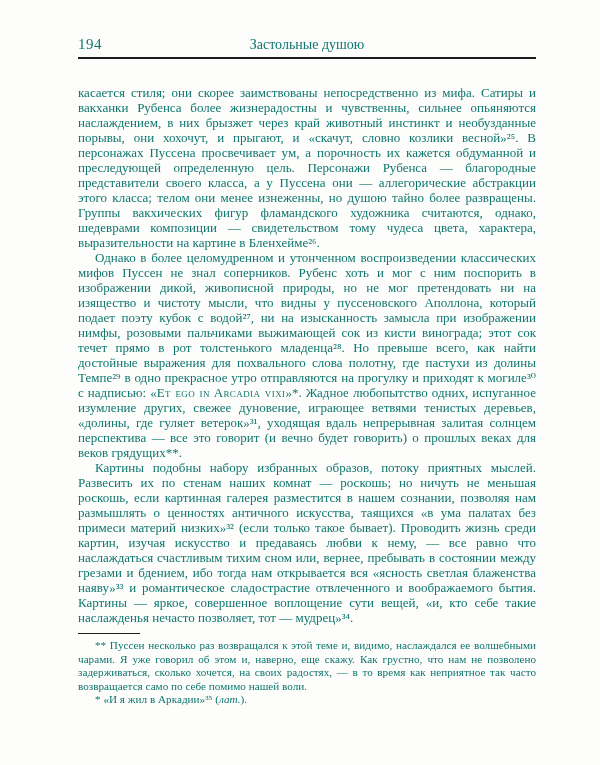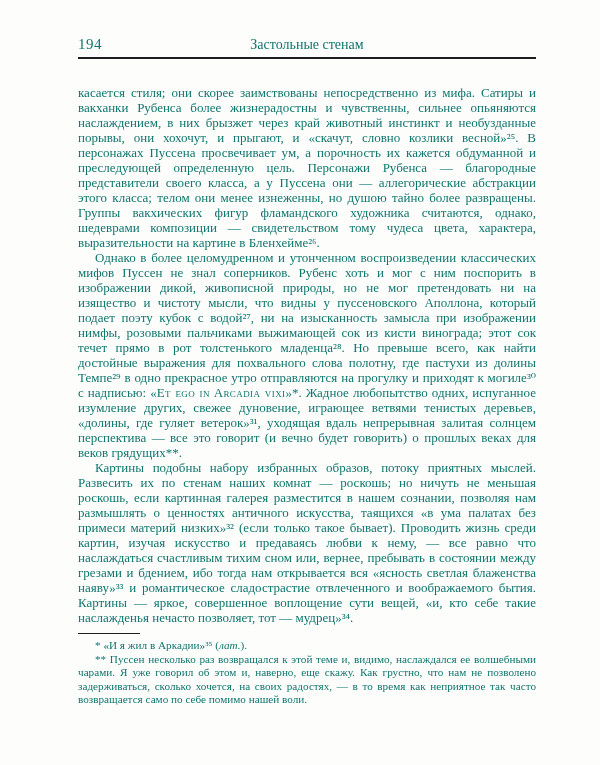--- a/index.html
+++ b/index.html
@@ -72,30 +72,30 @@
   .fn-lang { font-style: italic; }
 </style>
 </head>
 <body>
 
 <div class="page">
   <div class="content">
 
     <div class="running-head">
       <span class="pagenum">194</span>
-      <span class="head-title">Застольные стенам</span>
+      <span class="head-title">Застольные душою</span>
     </div>
     <div class="head-rule"></div>
 
     <div class="text-block">
       <p class="para">касается стиля; они скорее заимствованы непосредственно из мифа. Сатиры и вакханки Рубенса более жизнерадостны и чувственны, сильнее опьяняются наслаждением, в них брызжет через край животный инстинкт и необузданные порывы, они хохочут, и прыгают, и «скачут, словно козлики весной»²⁵. В персонажах Пуссена просвечивает ум, а порочность их кажется обдуманной и преследующей определенную цель. Персонажи Рубенса — благородные представители своего класса, а у Пуссена они — аллегорические абстракции этого класса; телом они менее изнеженны, но душою тайно более развращены. Группы вакхических фигур фламандского художника считаются, однако, шедеврами композиции — свидетельством тому чудеса цвета, характера, выразительности на картине в Бленхейме²⁶.</p>
       <p class="para indent"><span>Однако в более целомудренном и утонченном воспроизведении классических мифов Пуссен не знал соперников. Рубенс хоть и мог с ним поспорить в изображении дикой, живописной природы, но не мог претендовать ни на изящество и чистоту мысли, что видны у пуссеновского Аполлона, который подает поэту кубок с водой²⁷, ни на изысканность замысла при изображении нимфы, розовыми пальчиками выжимающей сок из кисти винограда; этот сок течет прямо в рот толстенького младенца²⁸. Но превыше всего, как найти достойные выражения для похвального слова полотну, где пастухи из долины Темпе²⁹ в одно прекрасное утро отправляются на прогулку и приходят к могиле³⁰ с надписью: «</span><span class="smallcaps">Et ego in Arcadia vixi</span><span>»*. Жадное любопытство одних, испуганное изумление других, свежее дуновение, играющее ветвями тенистых деревьев, «долины, где гуляет ветерок»³¹, уходящая вдаль непрерывная залитая солнцем перспектива — все это говорит (и вечно будет говорить) о прошлых веках для веков грядущих**.</span></p>
       <p class="para indent">Картины подобны набору избранных образов, потоку приятных мыслей. Развесить их по стенам наших комнат — роскошь; но ничуть не меньшая роскошь, если картинная галерея разместится в нашем сознании, позволяя нам размышлять о ценностях античного искусства, таящихся «в ума палатах без примеси материй низких»³² (если только такое бывает). Проводить жизнь среди картин, изучая искусство и предаваясь любви к нему, — все равно что наслаждаться счастливым тихим сном или, вернее, пребывать в состоянии между грезами и бдением, ибо тогда нам открывается вся «ясность светлая блаженства наяву»³³ и романтическое сладострастие отвлеченного и воображаемого бытия. Картины — яркое, совершенное воплощение сути вещей, «и, кто себе такие наслажденья нечасто позволяет, тот — мудрец»³⁴.</p>
     </div>
 
     <div class="footnotes">
       <div class="fn-rule"></div>
+      <p class="fn">** Пуссен несколько раз возвращался к этой теме и, видимо, наслаждался ее волшебными чарами. Я уже говорил об этом и, наверно, еще скажу. Как грустно, что нам не позволено задерживаться, сколько хочется, на своих радостях, — в то время как неприятное так часто возвращается само по себе помимо нашей воли.</p>
       <p class="fn"><span>* «И я жил в Аркадии»³⁵ (</span><span class="fn-lang">лат.</span><span>).</span></p>
-      <p class="fn">** Пуссен несколько раз возвращался к этой теме и, видимо, наслаждался ее волшебными чарами. Я уже говорил об этом и, наверно, еще скажу. Как грустно, что нам не позволено задерживаться, сколько хочется, на своих радостях, — в то время как неприятное так часто возвращается само по себе помимо нашей воли.</p>
     </div>
 
   </div>
 </div>
 
 </body></html>

